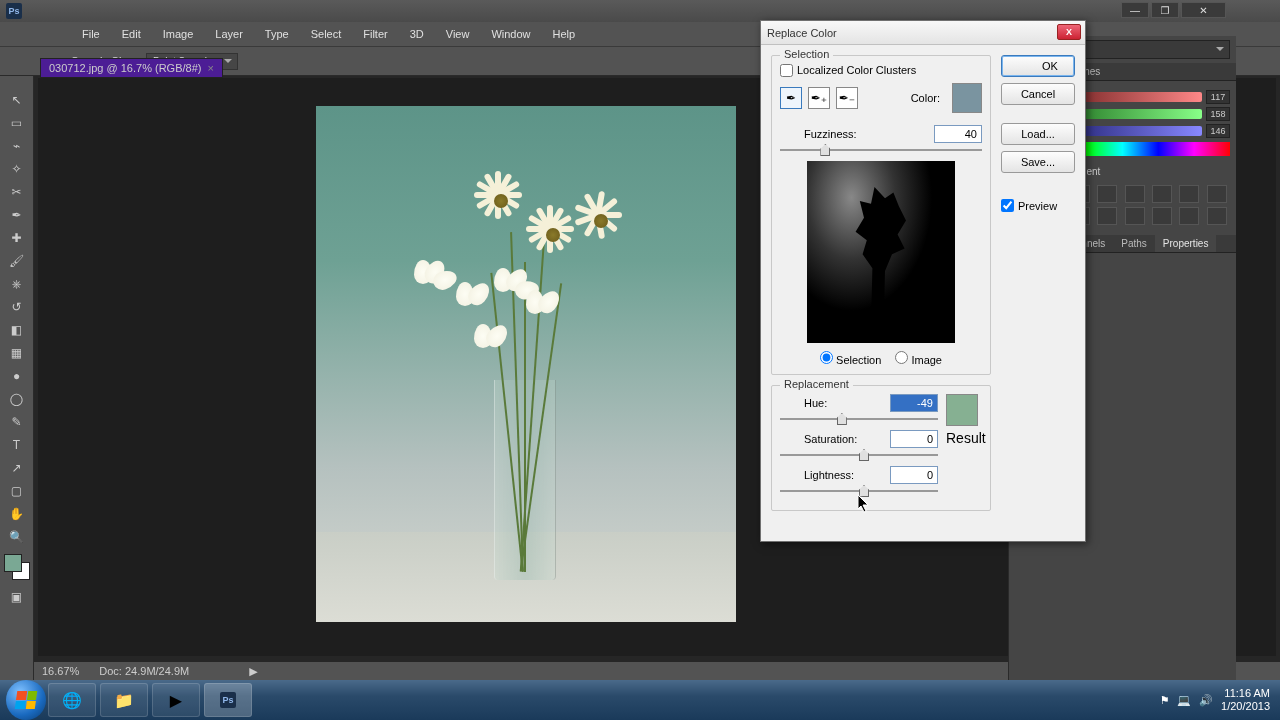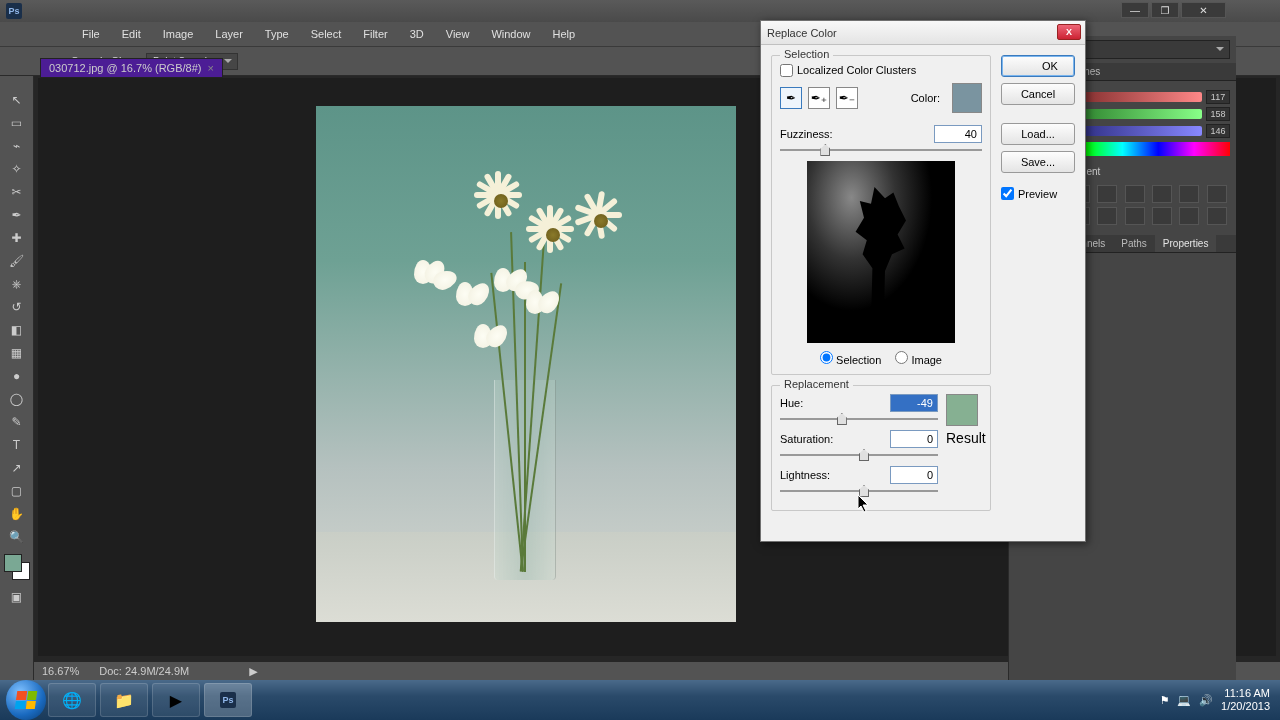--- a/index.html
+++ b/index.html
@@ -65,21 +65,21 @@
 .dlg-left { flex: 1; }
 .dlg-right { width: 74px; display: flex; flex-direction: column; gap: 6px; }
 .dlg-btn { height: 22px; background: linear-gradient(#fdfdfd,#e4e4e4); border: 1px solid #999; border-radius: 3px; font-size: 11px; display: flex; align-items: center; justify-content: center; }
 .dlg-btn.primary { border: 1px solid #3a7abd; box-shadow: inset 0 0 0 1px #7ab5ee; padding-left: 24px; }
 .fieldset { border: 1px solid #c8c8c8; border-radius: 2px; padding: 8px; position: relative; margin-bottom: 10px; }
 .fieldset > legend { position: absolute; top: -8px; left: 8px; background: #f0f0f0; padding: 0 4px; font-size: 11px; color: #333; }
 .eyedrop-row { display: flex; align-items: center; gap: 6px; margin: 6px 0 12px; }
 .eyedrop { width: 22px; height: 22px; border: 1px solid #888; display: flex; align-items: center; justify-content: center; font-size: 12px; background: #fff; }
 .eyedrop.sel { border: 1px solid #3a7abd; background: #eef5fc; }
 .color-chip { width: 30px; height: 30px; border: 1px solid #888; }
-.slider-row { display: flex; align-items: center; justify-content: space-between; }
+.slider-row { display: flex; align-items: center; justify-content: space-between; margin-left: 24px; }
 .slider-row label { font-size: 11px; }
 .num-input { width: 48px; border: 1px solid #7a9ac0; padding: 2px 4px; font-size: 11px; text-align: right; background: #fff; }
 .num-input.hl { background: #3470c4; color: #fff; }
 .slider-track { height: 2px; background: #999; position: relative; margin: 6px 0 10px; }
 .slider-thumb { position: absolute; top: -5px; width: 10px; height: 12px; background: #e0e0e0; border: 1px solid #666; clip-path: polygon(50% 0,100% 40%,100% 100%,0 100%,0 40%); }
 .preview-thumb { width: 148px; height: 182px; margin: 4px auto 8px; background: #000; position: relative; overflow: hidden; }
 .pv-grad { position: absolute; inset: 0; background: radial-gradient(ellipse at 30% 20%, #888 0%, #333 30%, #000 55%); }
 .pv-mass { position: absolute; left: 36px; top: 26px; width: 70px; height: 140px; background: #000; clip-path: polygon(45% 0,60% 8%,72% 4%,80% 14%,90% 24%,78% 34%,88% 44%,70% 48%,60% 60%,58% 100%,40% 100%,42% 58%,28% 48%,34% 38%,18% 32%,30% 22%,24% 10%,40% 12%); }
 .pv-hi { position: absolute; right: 0; top: 0; width: 46px; height: 182px; background: linear-gradient(200deg,#ddd 0%,#999 28%,#333 60%,#000 100%); }
 .radio-row { display: flex; gap: 14px; justify-content: center; margin-top: 4px; font-size: 11px; }
@@ -366,21 +366,21 @@
           </div>
         </div>
       </div>
     </div>
     <div class="dlg-right">
       <div class="dlg-btn primary">OK</div>
       <div class="dlg-btn">Cancel</div>
       <div style="height:6px"></div>
       <div class="dlg-btn">Load...</div>
       <div class="dlg-btn">Save...</div>
-      <label style="display:flex;align-items:center;gap:4px;margin-top:8px">
+      <label style="display:flex;align-items:center;gap:4px;margin-top:20px">
           <input type="checkbox" checked="" style="">
           <span>Preview</span>
         </label>
     </div>
   </div>
 </div>
 
 <div class="cursor" style="left:858px;top:495px">
   <svg width="12" height="18" viewBox="0 0 12 18">
       <path d="M0 0 L0 14 L3 11 L6 17 L8 16 L5 10 L10 10 Z" fill="#000" stroke="#fff" stroke-width="1"></path>

